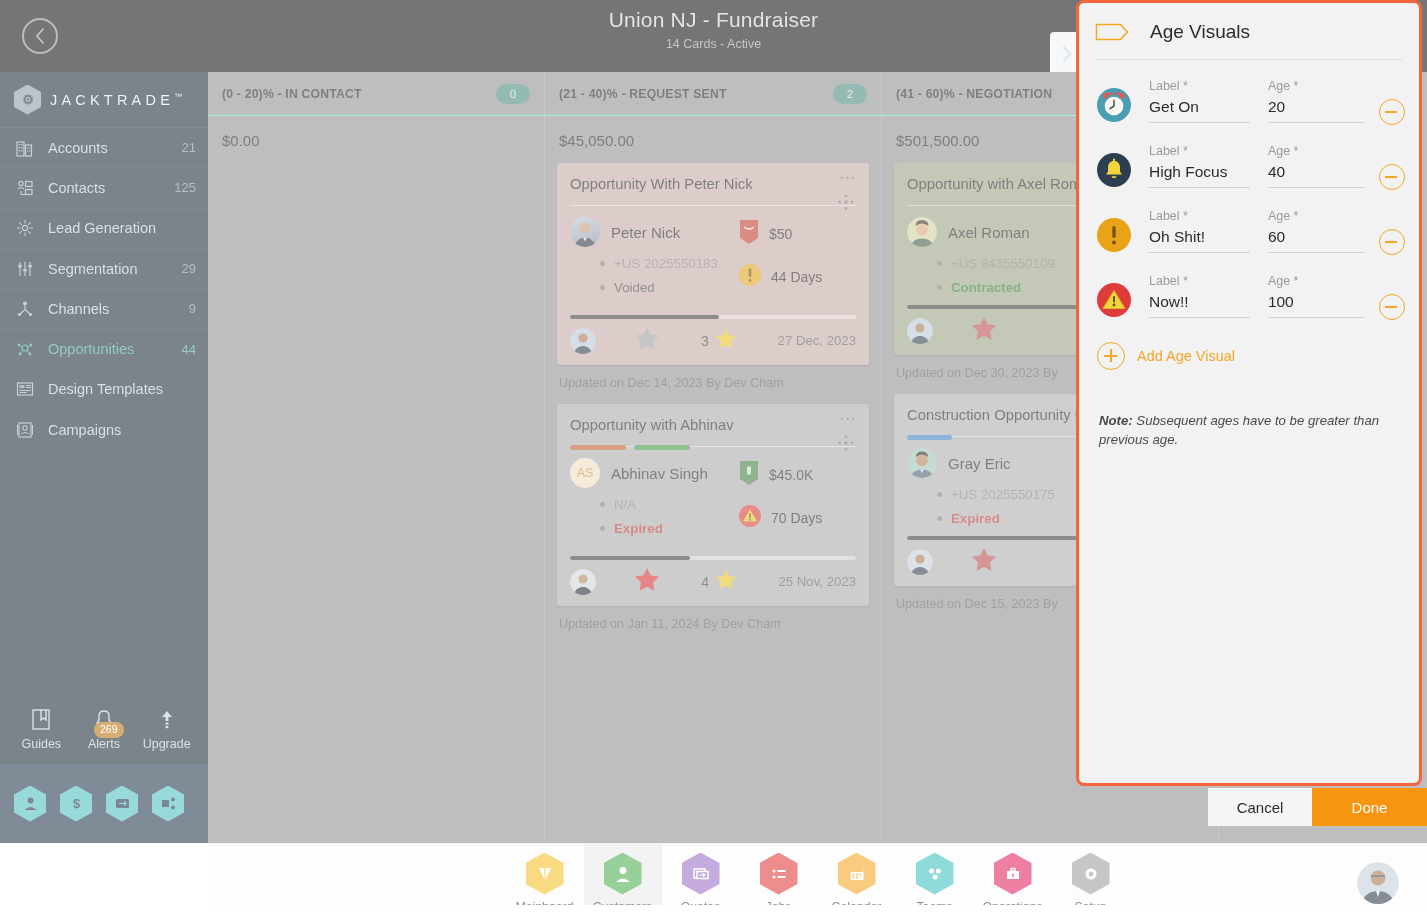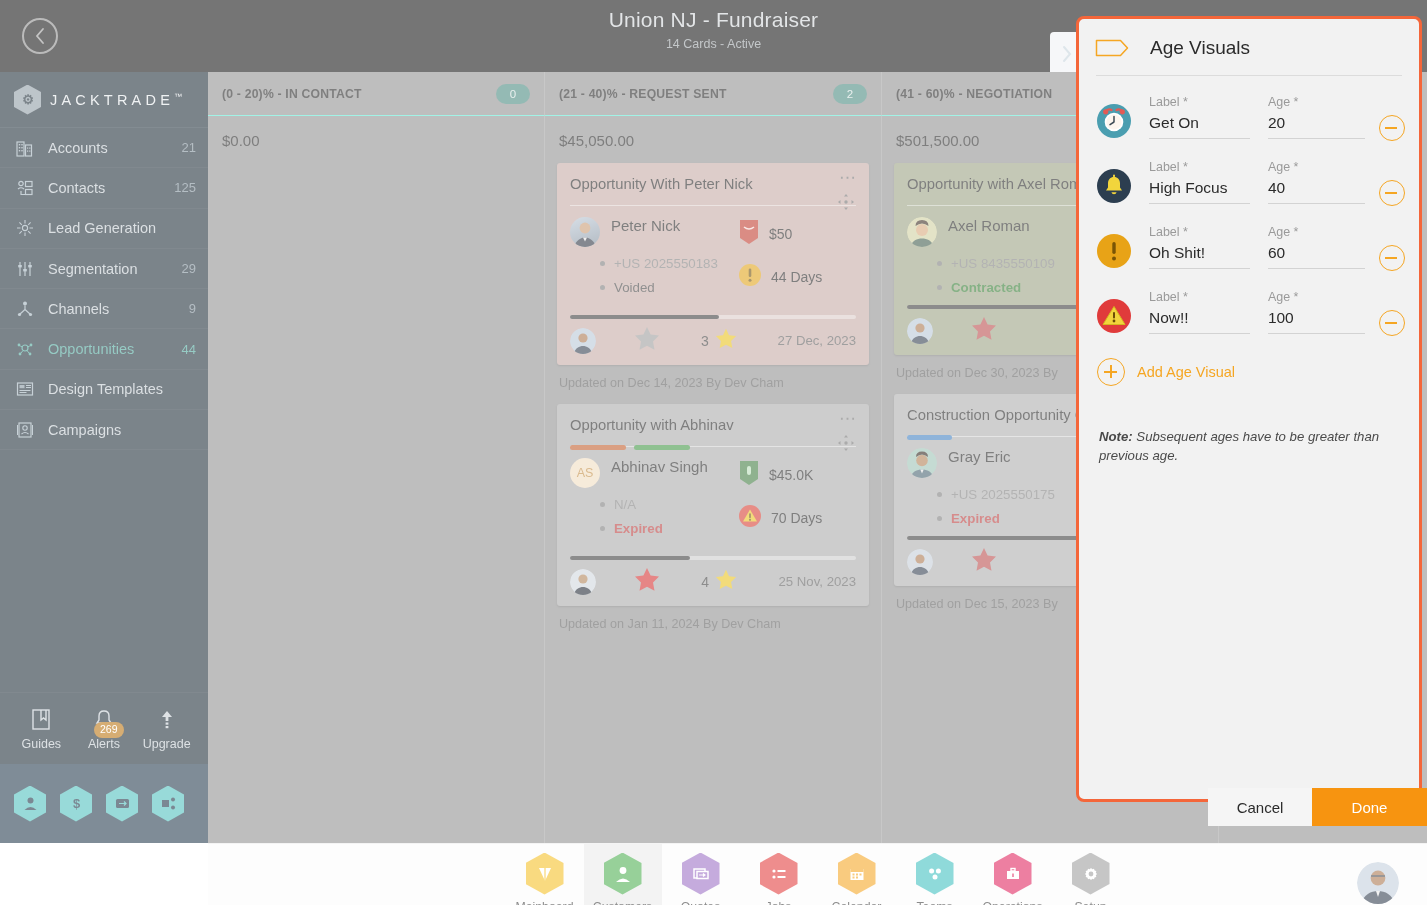--- a/index.html
+++ b/index.html
@@ -133,21 +133,21 @@
     position:absolute; right: 12px; top: 10px; color:#6e6e6e;
     font-size: 17px; letter-spacing: 1px; line-height: .6; cursor:pointer;
   }
   .card-move {
     position:absolute; right: 14px; top: 30px; color:#6f6f6f; cursor: move;
   }
   .card-sep { border-top: 1px solid rgba(255,255,255,.45); margin: 10px 0 0 0; position:relative; height:1px; }
   .sep-seg { position:absolute; top:-2.5px; height: 5px; border-radius: 3px; }
   .card-mid { display:flex; padding: 11px 0 4px 0; }
   .card-mid-left { flex: 1; }
-  .person-row { display:flex; }
+  .person-row { display:flex; align-items:center; }
   .avatar {
     width: 30px; height: 30px; border-radius: 50%; flex:0 0 30px;
     background-size: cover; background-position: center; overflow: hidden;
   }
   .avatar-initials {
     width: 30px; height: 30px; border-radius: 50%; flex:0 0 30px;
     background:#f0dcc0; color:#c08a3e; font-size: 12.5px;
     display:flex; align-items:center; justify-content:center;
   }
   .person-name { margin-left: 11px; font-size: 15px; color:#232323; }
@@ -196,21 +196,21 @@
   }
 
   
   .dim {
     position:absolute; left:0; top:0; width:1427px; height:922px;
     background: rgba(255,255,255,.42); pointer-events:none;
   }
 
   
   .dialog {
-    position:absolute; left: 1076px; top: 16px; width: 346px; height: 786px;
+    position:absolute; left: 1076px; top: 0; width: 346px; height: 786px;
     background: #f2f2f2; border: 3px solid #f4663a; border-radius: 8px;
     overflow: hidden; z-index: 10;
   }
   .dlg-head { display:flex; align-items:center; padding: 18px 0 0 16px; }
   .dlg-tag { width: 38px; height: 22px; }
   .dlg-title { margin-left: 17px; font-size: 19px; color: #2b2b2b; }
   .dlg-hr { border-top: 1px solid #dcdcdc; margin: 16px 17px 0 17px; }
 
   .av-row { display:flex; align-items:flex-start; padding: 16px 14px 0 18px; }
   .av-icon { width: 34px; height: 34px; flex:0 0 34px; margin-top: 12px; }

